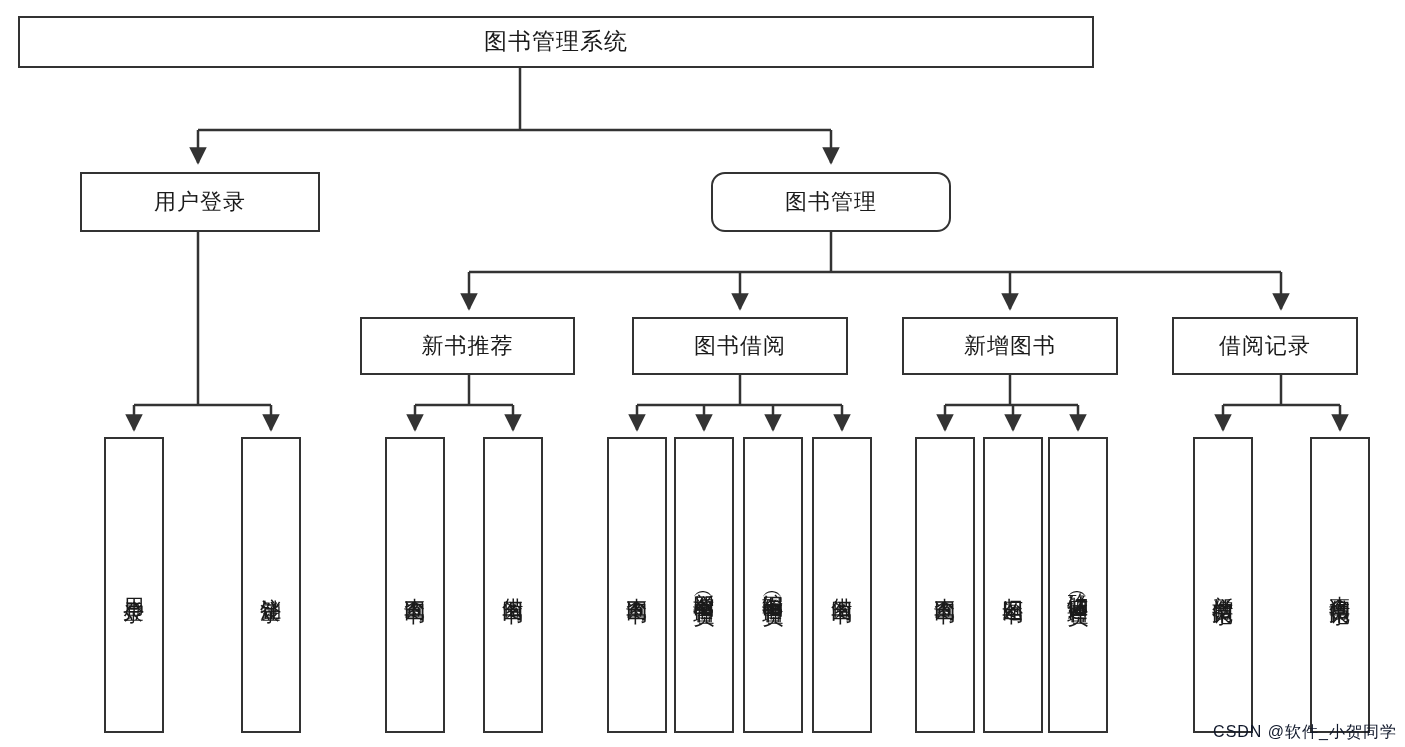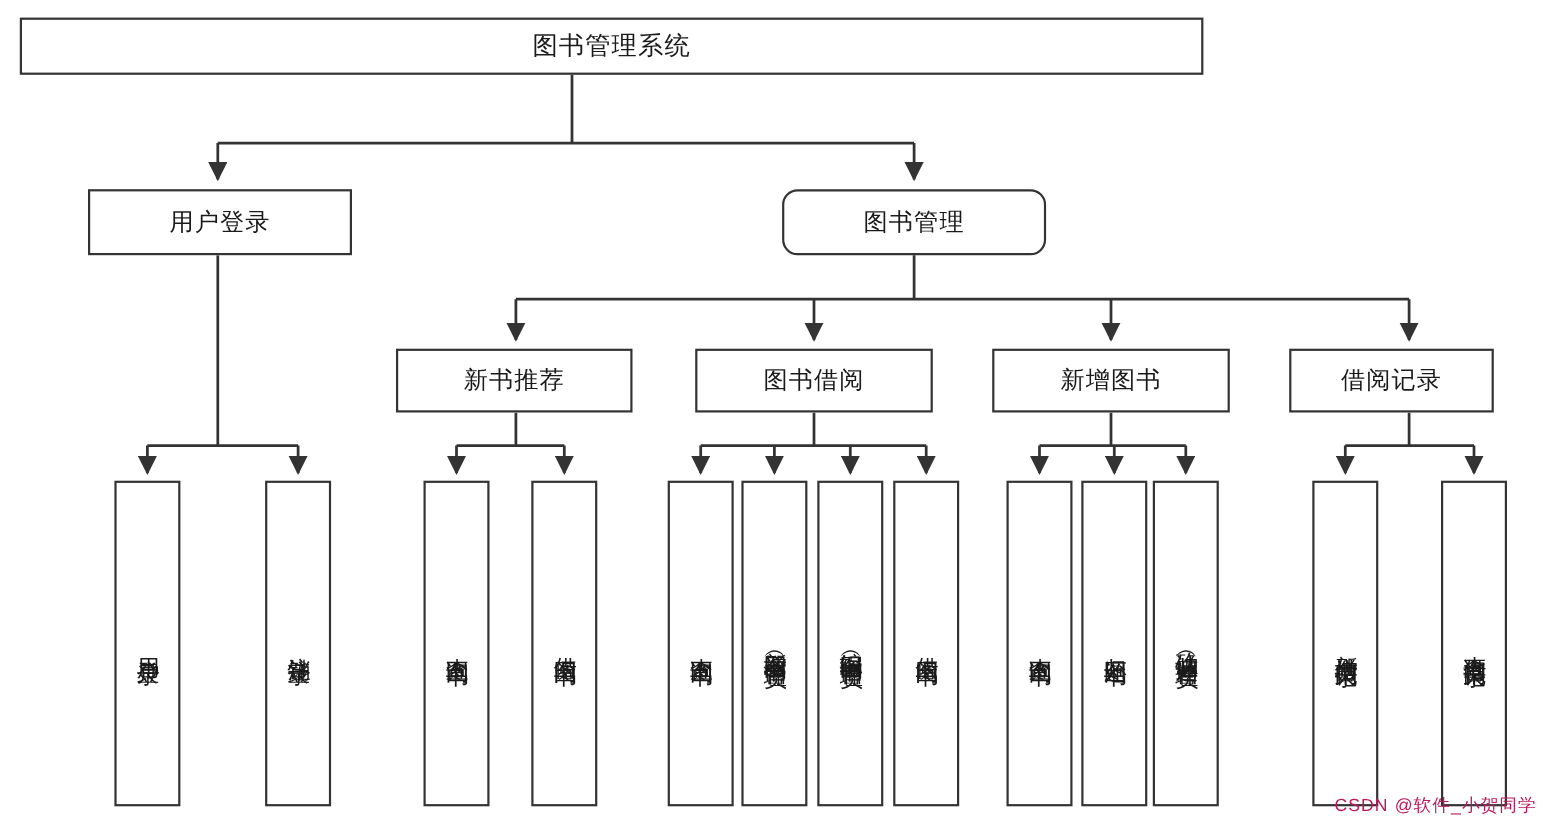--- a/index.html
+++ b/index.html
@@ -57,21 +57,21 @@
   .node-v .vtext {
     writing-mode: vertical-rl;
     text-orientation: upright;
     display: block;
   }
   .watermark {
     position: absolute;
     right: 8px;
     bottom: 4px;
     font-size: 16px;
-    color: #be185d;
+    color: #0f172a;
     letter-spacing: 1px;
     white-space: nowrap;
     z-index: 5;
   }
 </style>
 </head>
 <body>
 
 <div id="canvas">
 

